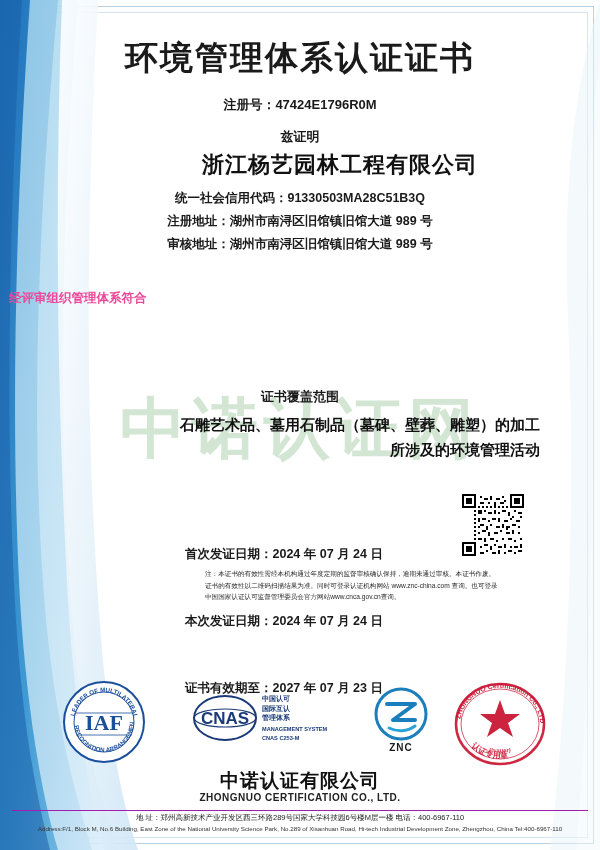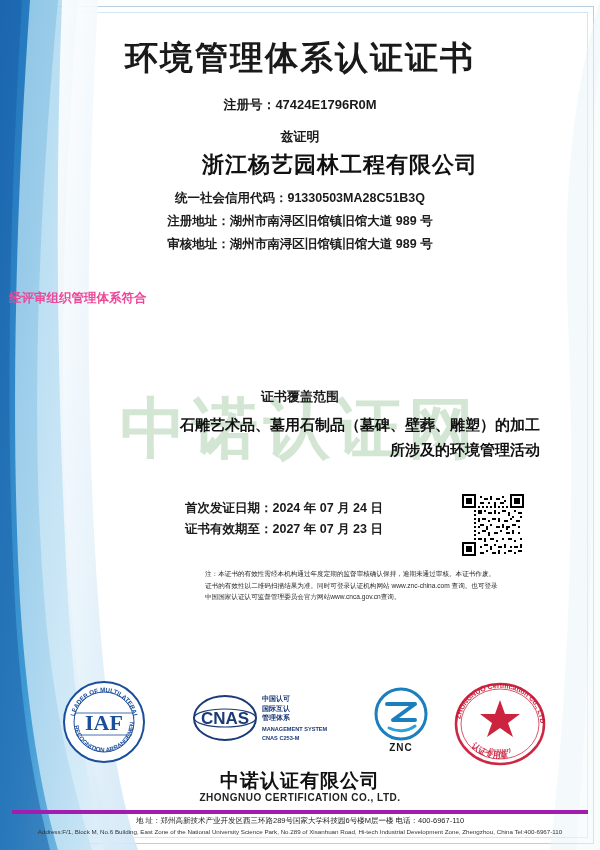--- a/index.html
+++ b/index.html
@@ -181,21 +181,21 @@
   .dates {
     position: absolute;
     left: 185px; top: 498px;
     width: 260px;
     text-align: left;
     font-size: 12.5px;
     line-height: 21px;
     font-weight: bold;
     color: #1a1a1a;
   }
-  .dates div { white-space: nowrap; }
+  .dates div { white-space: nowrap; margin-top: 46px; }
 
   .qr {
     position: absolute;
     left: 462px; top: 494px;
     width: 62px; height: 62px;
     background: #fff;
   }
   .qr svg { display: block; }
 
   .notes {
@@ -273,21 +273,21 @@
     font-size: 10px;
     font-weight: bold;
     color: #222;
     letter-spacing: .5px;
   }
 
   .footer-bar {
     position: absolute;
     left: 12px; top: 810px;
     width: 576px; height: 28px;
-    border-top: 4px solid #a21caf;
+    border-top: 1px solid #a21caf;
   }
   .addr-cn {
     position: absolute;
     left: 0; top: 2px;
     width: 576px;
     text-align: center;
     font-size: 7.5px;
     color: #1a1a1a;
   }
   .addr-en {
@@ -357,20 +357,21 @@
     <div class="conform">经评审组织管理体系符合</div>
 
     <div class="scope-title">证书覆盖范围</div>
     <div class="scope-body">
       <div>石雕艺术品、墓用石制品（墓碑、壁葬、雕塑）的加工</div>
       <div>所涉及的环境管理活动</div>
     </div>
 
     <div class="dates">
       <div>首次发证日期：2024 年 07 月 24 日</div>
+      <div>本次发证日期：2024 年 07 月 24 日</div>
       <div>证书有效期至：2027 年 07 月 23 日</div>
     </div>
 
     <div class="qr">
       <svg width="62" height="62" viewBox="0 0 31 31" xmlns="http://www.w3.org/2000/svg" shape-rendering="crispEdges">
         <rect width="31" height="31" fill="#ffffff"></rect>
         <g fill="#000000">
 
           <rect x="0" y="0" width="7" height="1"></rect>
             <rect x="0" y="6" width="7" height="1"></rect>

